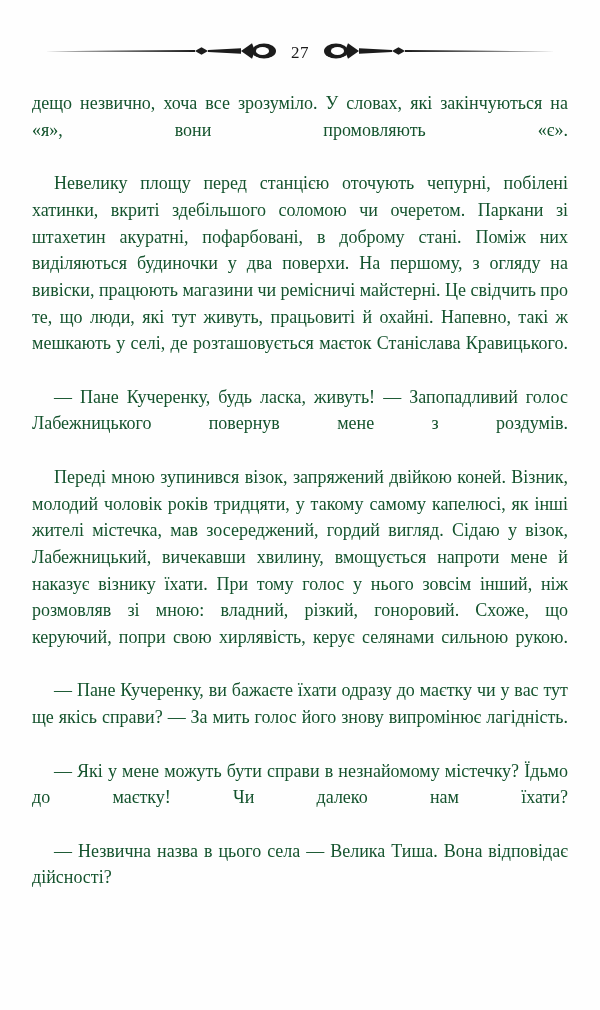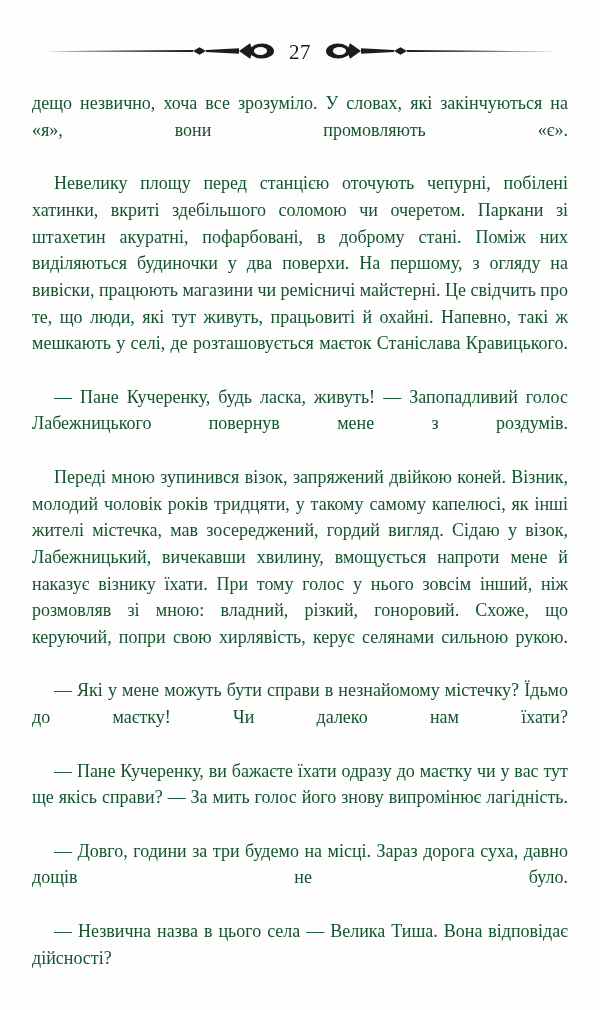--- a/index.html
+++ b/index.html
@@ -34,21 +34,21 @@
     align-items: center;
     justify-content: center;
   }
 
   .ornament {
     display: block;
   }
 
   .page-number {
     font-family: "Liberation Serif", "DejaVu Serif", serif;
-    font-size: 21px;
+    font-size: 17px;
     letter-spacing: 0.5px;
     color: #1a1a1a;
     padding: 0 14px;
     line-height: 1;
     position: relative;
     top: 1px;
   }
 
   
   .text-block {
@@ -120,23 +120,22 @@
   <div class="text-block">
 
     <p class="para cont">дещо незвично, хоча все зрозуміло. У словах, які закінчу­ються на «я», вони промовляють «є».</p>
 
     <p class="para">Невелику площу перед станцією оточують чепурні, по­білені хатинки, вкриті здебільшого соломою чи очеретом. Паркани зі штахетин акуратні, пофарбовані, в доброму стані. Поміж них виділяються будиночки у два поверхи. На першому, з огляду на вивіски, працюють магазини чи ре­місничі майстерні. Це свідчить про те, що люди, які тут живуть, працьовиті й охайні. Напевно, такі ж мешкають у селі, де розташовується маєток Станіслава Кравицького.</p>
 
     <p class="para">— Пане Кучеренку, будь ласка, живуть! — Запопадли­вий голос Лабежницького повернув мене з роздумів.</p>
 
     <p class="para">Переді мною зупинився візок, запряжений двійкою коней. Візник, молодий чоловік років тридцяти, у такому самому капелюсі, як інші жителі містечка, мав зосере­джений, гордий вигляд. Сідаю у візок, Лабежницький, вичекавши хвилину, вмощується напроти мене й наказує візнику їхати. При тому голос у нього зовсім інший, ніж розмовляв зі мною: владний, різкий, гоноровий. Схоже, що керуючий, попри свою хирлявість, керує селянами сильною рукою.</p>
 
+    <p class="para">— Пане Кучеренку, ви бажаєте їхати одразу до маєтку чи у вас тут ще якісь справи? — За мить голос його знову випромінює лагідність.</p>
+
     <p class="para">— Які у мене можуть бути справи в незнайомому міс­течку? Їдьмо до маєтку! Чи далеко нам їхати?</p>
 
-    <p class="para">— Пане Кучеренку, ви бажаєте їхати одразу до маєтку чи у вас тут ще якісь справи? — За мить голос його знову випромінює лагідність.</p>
-
-    <p class="para">— Довго, години за три будемо на місці. Зараз дорога суха, давно дощів не було.</p>
 
     <p class="para">— Незвична назва в цього села — Велика Тиша. Вона відповідає дійсності?</p>
 
   </div>
 
 </div>
 
 </body></html>

